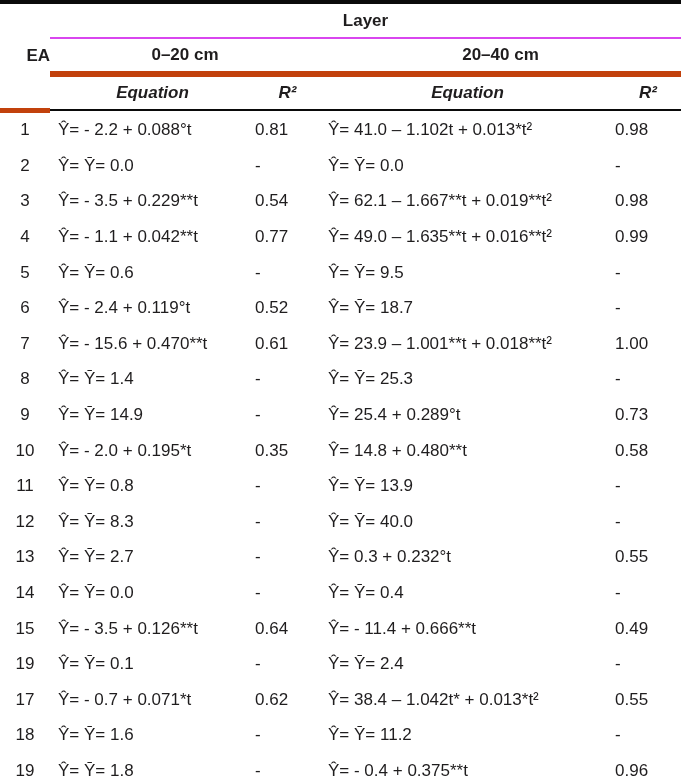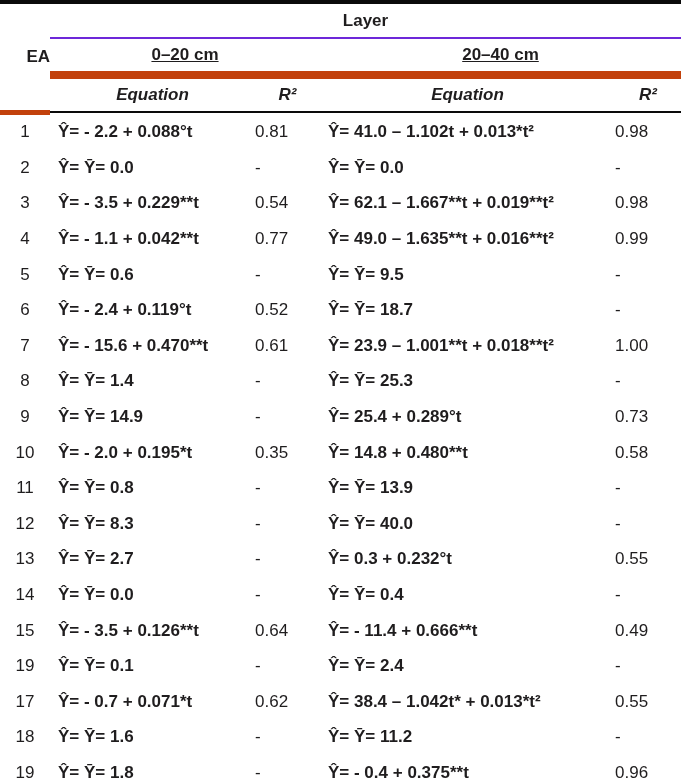--- a/index.html
+++ b/index.html
@@ -32,42 +32,41 @@
     padding: 0;
     white-space: nowrap;
     overflow: hidden;
   }
   thead th {
     font-weight: bold;
     text-align: center;
   }
   tr.layer-row th.layer {
     height: 33px;
-    border-bottom: 2px solid #6d28d9;
+    border-bottom: 2px solid #d946ef;
     text-align: center;
   }
   th.ea-head {
     border-bottom: 5px solid #c2410c;
     text-align: right;
   }
   tr.depth-row th.group {
     height: 32px;
-    border-bottom: 8px solid #c2410c;
-    text-decoration: underline;
+    border-bottom: 6px solid #c2410c;
   }
   tr.colhead-row th {
     height: 32px;
     border-bottom: 2px solid #0a0a0a;
     font-style: italic;
   }
   tbody td {
     height: 35.6px;
   }
   td.ea-cell   { text-align: center; }
-  td.equation-cell { text-align: left; padding-left: 8px; font-weight: bold; }
+  td.equation-cell { text-align: left; padding-left: 8px; }
   td.r2-cell   { text-align: left; }
 </style>
 </head>
 <body>
 
 <table class="stat-table">
   <colgroup>
     <col class="c-ea">
     <col class="c-eq1">
     <col class="c-r21">

